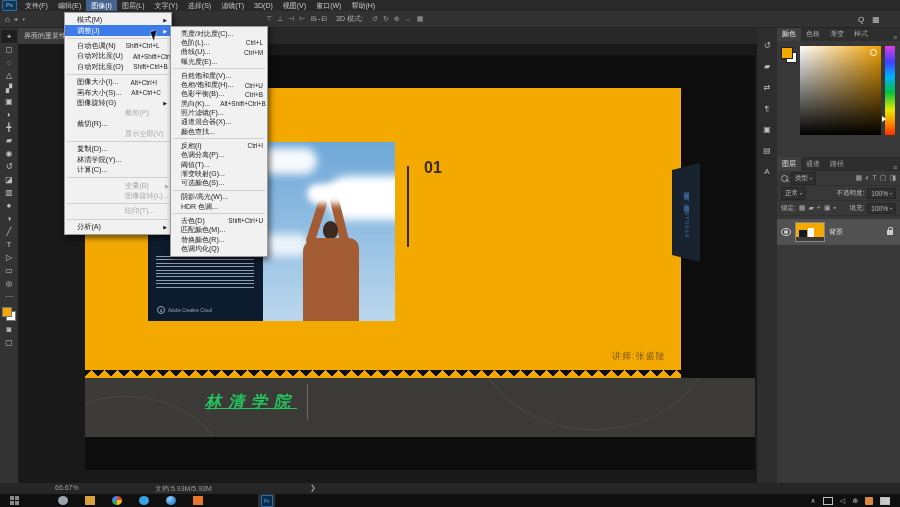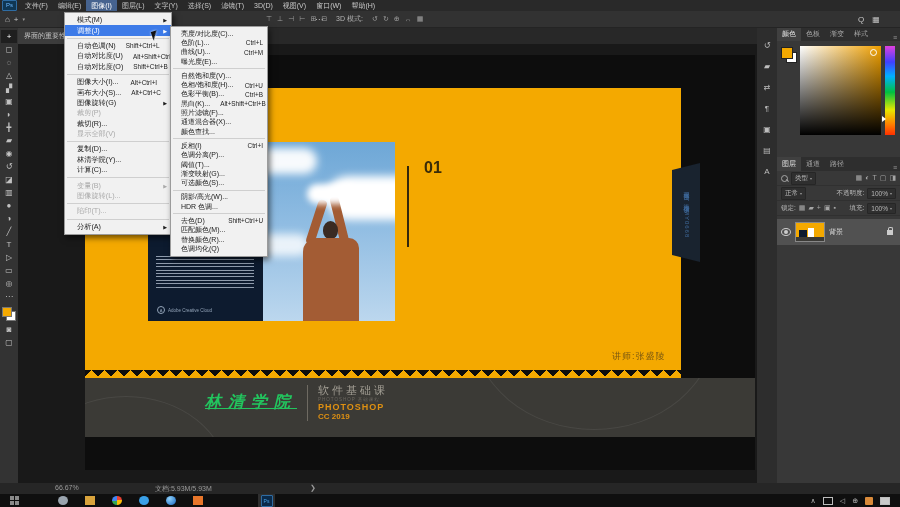--- a/index.html
+++ b/index.html
@@ -97,21 +97,21 @@
   .menu1{left:64px;top:12px;width:106px;}
   .menu2{left:170px;top:26px;width:96px;z-index:61;}
   .mrow{display:flex;align-items:center;height:10.4px;padding:0 4px 0 12px;white-space:nowrap;font-size:7.2px;}
   .menu2 .mrow{height:9.3px;font-size:7px;padding-left:10px;}
   .mrow .lab{flex:0 0 auto;}
   .mrow .sc{margin-left:auto;padding-left:10px;font-size:6.4px;color:#1a1a1a;}
   .mrow .sub{margin-left:auto;font-size:5px;padding-left:4px;}
   .mrow .sc + .sub{margin-left:2px;}
   .mrow.hl{background:#3d7be8;color:#fff;}
   .mrow.hl .sc{color:#fff;}
-  .mrow.disabled{color:#aaa;}
+  .mrow.disabled{color:#aaa;margin-left:48px;}
   .mrow.disabled .sc{color:#aaa;}
   .menu .sep{height:1px;background:#cfcfcf;margin:2px 2px;padding:0;}
   .cursor{position:absolute;left:152px;top:31px;width:0;height:0;z-index:70;
           border-top:9px solid #111;border-right:6px solid transparent;transform:rotate(-18deg);
           filter:drop-shadow(0 0 1px #fff);}
 
   
   .panelstrip{position:absolute;left:757px;top:27px;width:20px;height:460px;background:#2d2d2d;
               display:flex;flex-direction:column;align-items:center;padding-top:12px;gap:9px;z-index:6;}
   .pstrip-ic{width:14px;height:12px;display:flex;align-items:center;justify-content:center;
@@ -351,26 +351,20 @@
     <div class="doc">
       <div class="slide-yellow"></div>
       <div class="teeth"></div>
 
       <div class="slide-footer">
         <div class="arc1"></div>
         <div class="arc2"></div>
         <div class="footer-inner">
           <span class="brand">林清学院</span>
           <span class="vline"></span>
-          <span class="course-block">
-            <span class="course">软件基础课</span>
-            <span class="course-sub">PHOTOSHOP 基础课程</span>
-            <span class="course-app">PHOTOSHOP</span>
-            <span class="course-ver">CC 2019</span>
-          </span>
         </div>
       </div>
 
       <div class="splash">
         <div class="credits"></div>
         <div class="ccrow">
           <span class="cclogo">A</span>
           <span>Adobe Creative Cloud</span>
         </div>
       </div>

